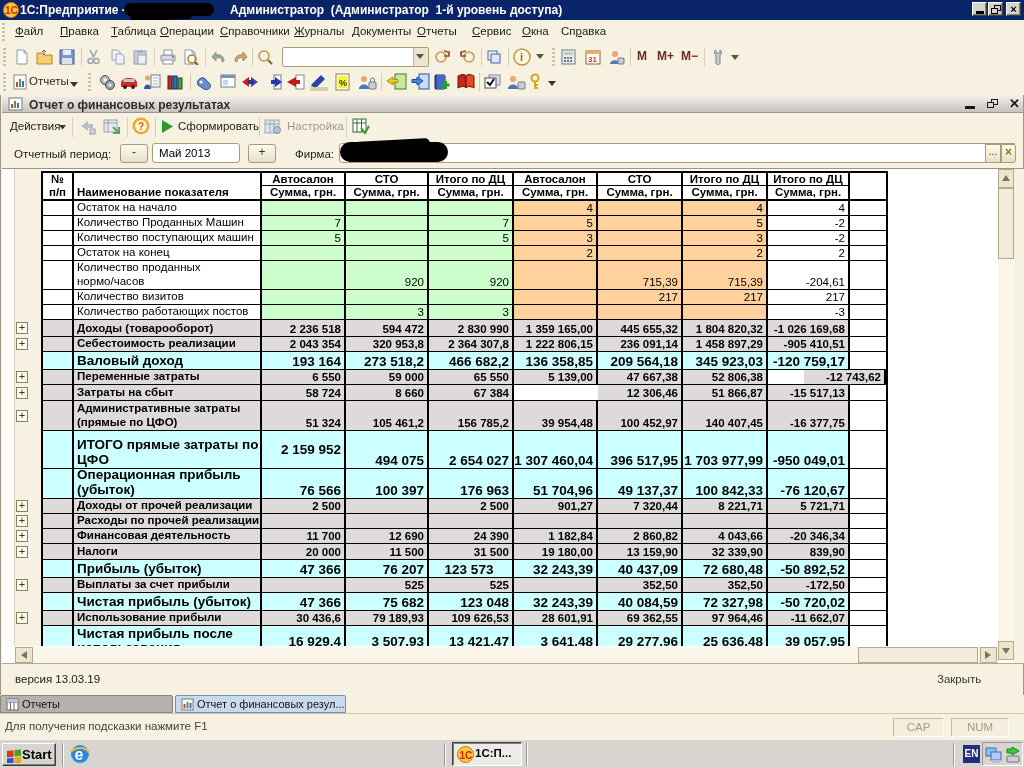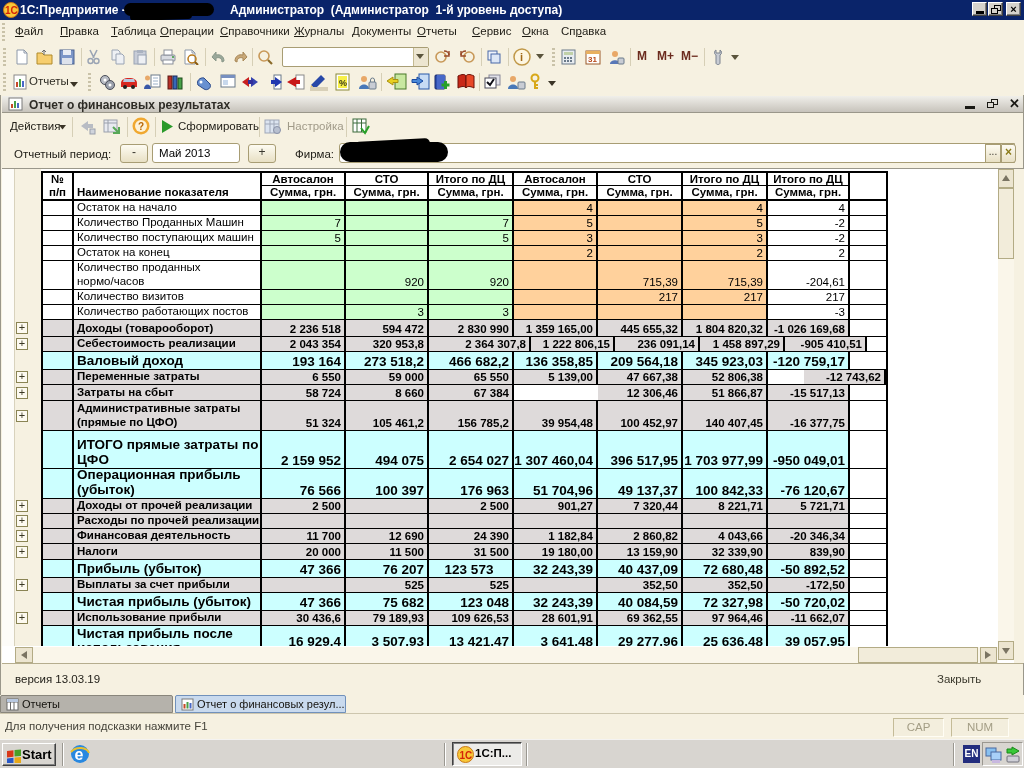--- a/index.html
+++ b/index.html
@@ -676,21 +676,21 @@
             <div class="tc nm" style="width:31px"></div>
             <div class="tc lb" style="width:188px">
               <span>Себестоимость реализации</span>
             </div>
             <div class="tc vl" style="width:84px;">
               <span>2 043 354</span>
             </div>
             <div class="tc vl" style="width:83px;">
               <span>320 953,8</span>
             </div>
-            <div class="tc vl" style="width:102px;">
+            <div class="tc vl" style="width:85px;">
               <span>2 364 307,8</span>
             </div>
             <div class="tc vl" style="width:84px;">
               <span>1 222 806,15</span>
             </div>
             <div class="tc vl" style="width:85px;">
               <span>236 091,14</span>
             </div>
             <div class="tc vl" style="width:85px;">
               <span>1 458 897,29</span>
@@ -805,21 +805,21 @@
             </div>
             <div class="tc vl" style="width:82px;">
               <span>-16 377,75</span>
             </div>
           </div>
           <div class="trow r-cyan" style="height:38px">
             <div class="tc nm" style="width:31px"></div>
             <div class="tc lb" style="width:188px">
               <span>ИТОГО прямые затраты по ЦФО</span>
             </div>
-            <div class="tc vl" style="width:84px;">
+            <div class="tc vl" style="width:84px;align-items:center;">
               <span>2 159 952</span>
             </div>
             <div class="tc vl" style="width:83px;">
               <span>494 075</span>
             </div>
             <div class="tc vl" style="width:85px;">
               <span>2 654 027</span>
             </div>
             <div class="tc vl" style="width:84px;">
               <span>1 307 460,04</span>

